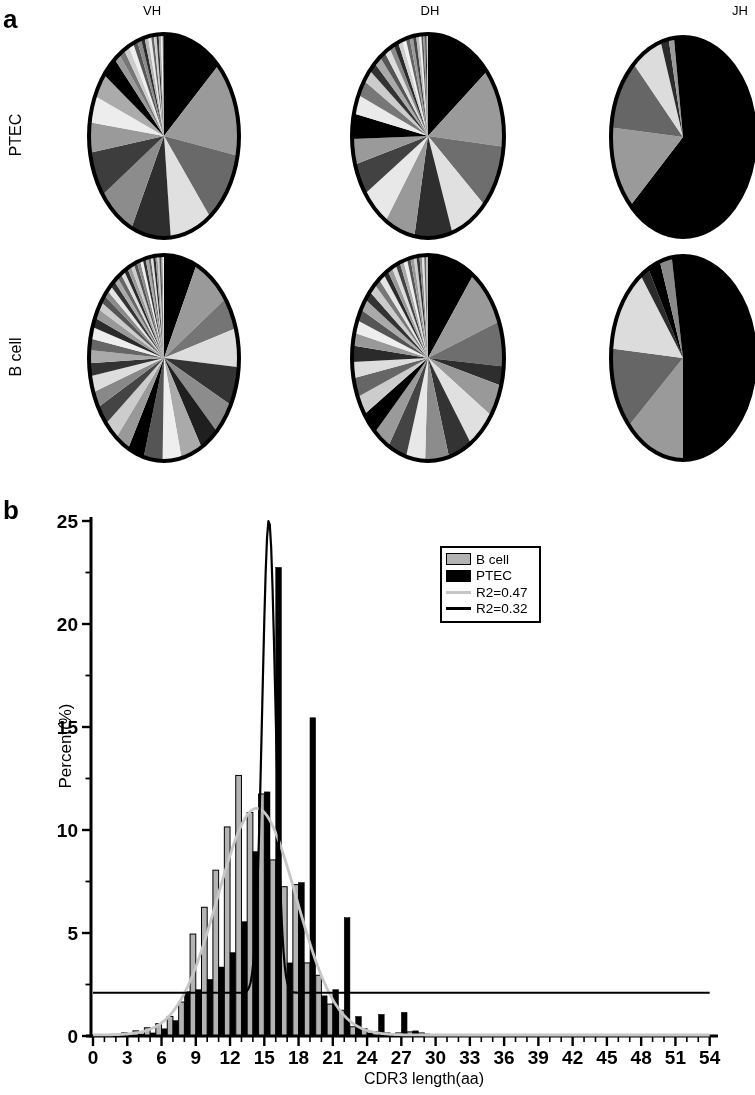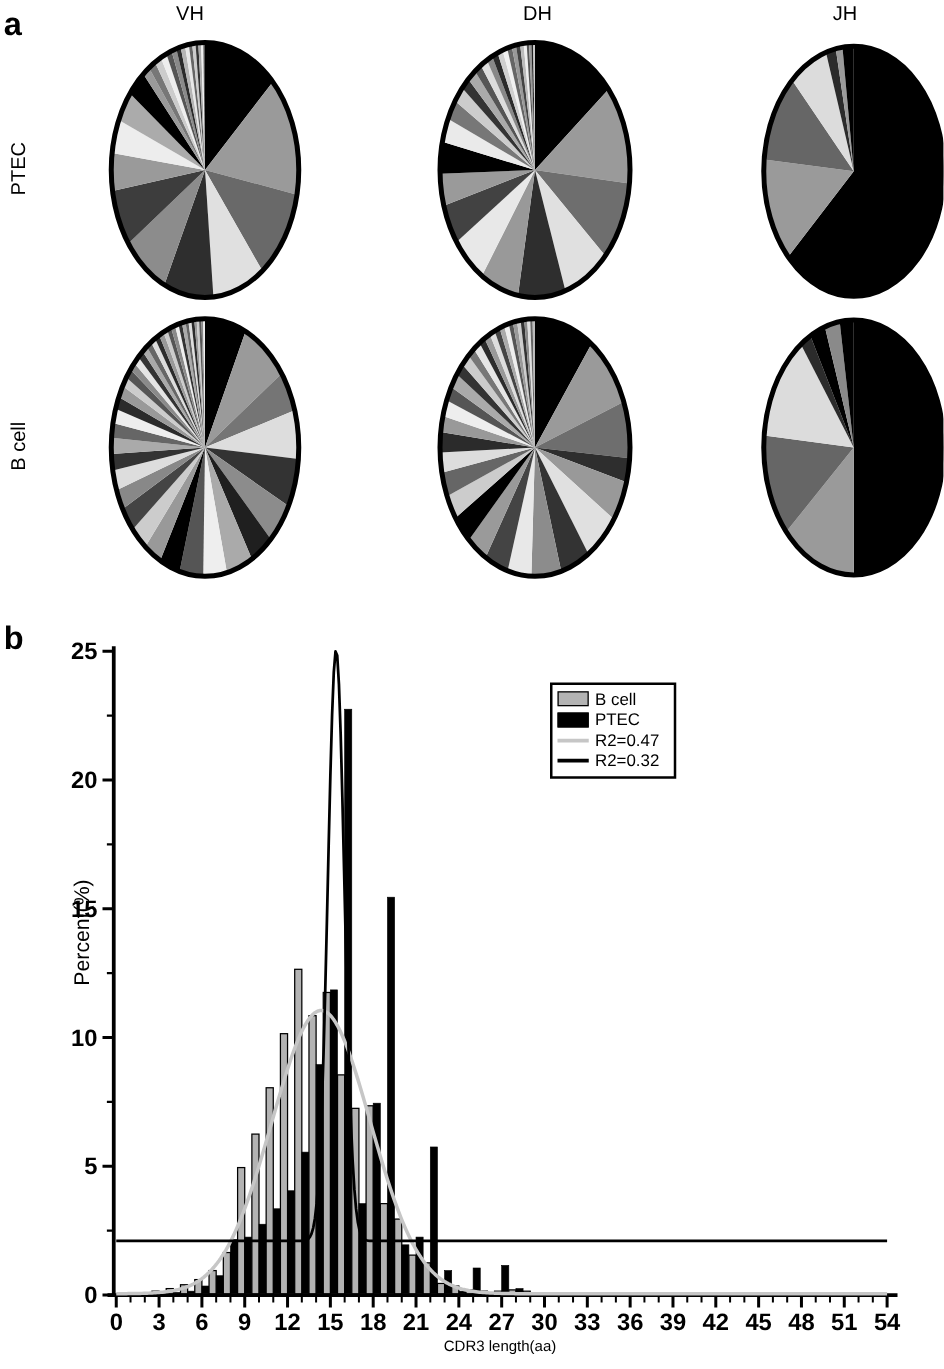--- a/index.html
+++ b/index.html
@@ -1,44 +1,44 @@
 <!DOCTYPE html>
 <html><head>
 <meta charset="utf-8">
 <style>
   html,body{margin:0;padding:0;background:#fff;}
   .fig{position:relative;width:755px;height:1095px;background:#fff;
        font-family:"Liberation Sans",sans-serif;overflow:hidden;color:#000;}
   .panel-letter{position:absolute;font-size:26px;font-weight:700;line-height:1;}
-  .col-header{position:absolute;top:3px;transform:translateX(-50%);font-size:16px;}
+  .col-header{position:absolute;top:3px;transform:translateX(-50%);font-size:13px;}
   .row-label{position:absolute;left:16px;transform:translate(-50%,-50%) rotate(-90deg);
              font-size:16px;white-space:nowrap;}
   .panel-b{position:absolute;left:0;top:490px;width:755px;height:605px;}
   .axis-title-y{position:absolute;left:66px;top:256px;transform:translate(-50%,-50%) rotate(-90deg);
                 font-size:17px;white-space:nowrap;}
-  .axis-title-x{position:absolute;left:400px;top:580px;transform:translateX(-50%);font-size:12px;}
+  .axis-title-x{position:absolute;left:424px;top:580px;transform:translateX(-50%);font-size:16px;}
   .legend{position:absolute;left:440px;top:56px;width:101px;border:2px solid #000;
           background:#fff;padding:3px 3px 4px 4px;box-sizing:border-box;}
   .legend-row{display:flex;align-items:center;height:16.5px;gap:5px;}
   .legend-row .txt{font-size:13.5px;line-height:1;}
   .sw{width:25px;height:12px;border:1.7px solid #000;box-sizing:border-box;flex:0 0 auto;}
   .lsw{width:25px;height:3px;flex:0 0 auto;}
   svg{position:absolute;left:0;top:0;}
 </style>
 </head>
 <body>
 
 <div class="fig">
 
   <div>
     <div class="panel-letter" style="left:3px;top:6px;">a</div>
 
     <div class="col-header" style="left:152px;">VH</div>
     <div class="col-header" style="left:430px;">DH</div>
-    <div class="col-header" style="left:676px;">JH</div>
+    <div class="col-header" style="left:740px;">JH</div>
 
     <div class="row-label" style="top:135px;">PTEC</div>
     <div class="row-label" style="top:357px;">B cell</div>
 
     <svg id="pies" width="755" height="490" viewBox="0 0 755 490">
         <g>
           <path d="M 164 136 L 164.00 34.00 A 75 102 0 0 1 218.21 65.51 Z" fill="#000000"></path>
           <path d="M 164 136 L 218.21 65.51 A 75 102 0 0 1 237.59 155.71 Z" fill="#9a9a9a"></path>
           <path d="M 164 136 L 237.59 155.71 A 75 102 0 0 1 209.88 216.69 Z" fill="#696969"></path>
           <path d="M 164 136 L 209.88 216.69 A 75 102 0 0 1 170.72 237.59 Z" fill="#e0e0e0"></path>

